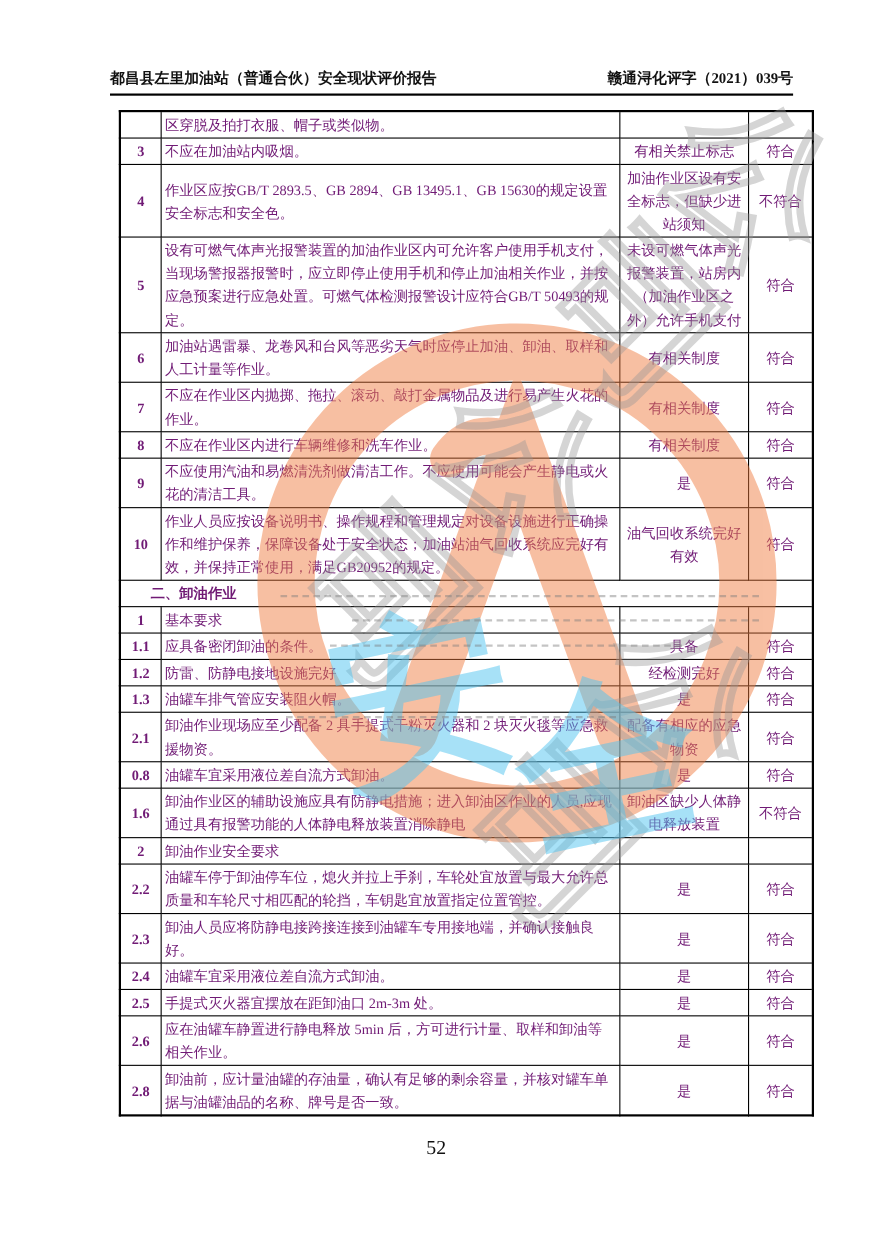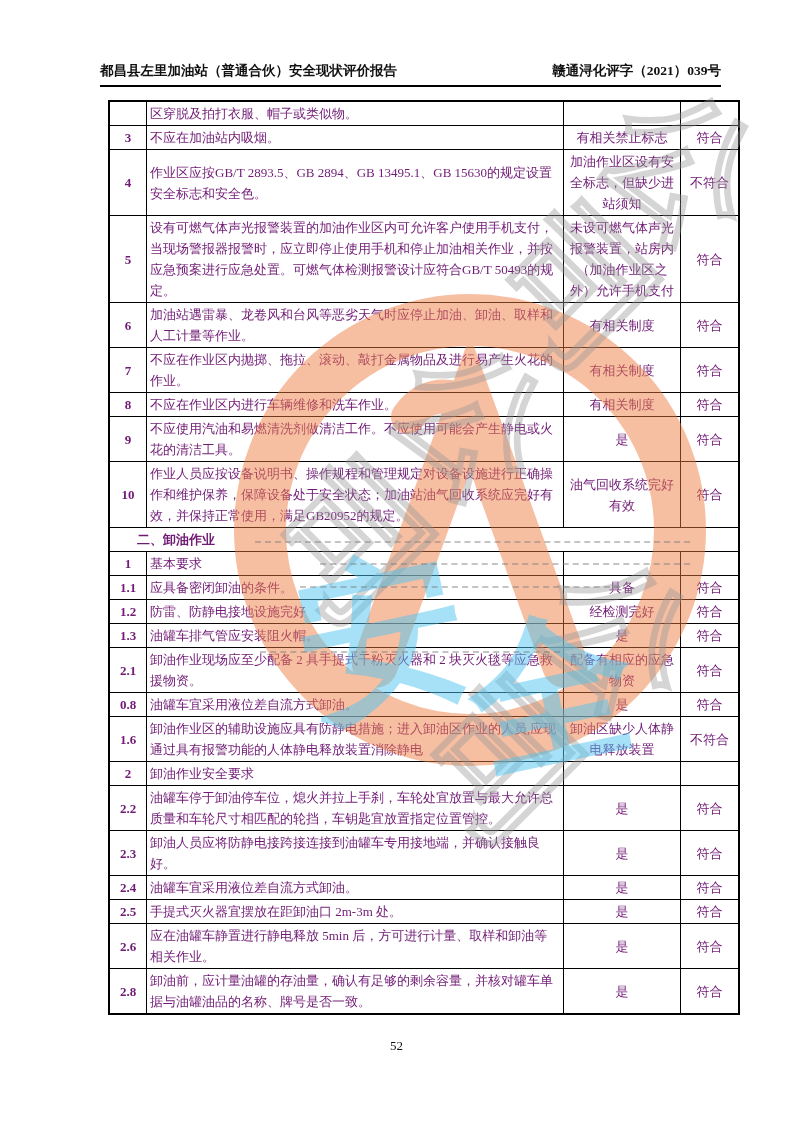--- a/index.html
+++ b/index.html
@@ -35,21 +35,21 @@
   }
   .doc-table { border:2px solid #000; }
   td.c-no     { width:30px;  text-align:center; font-weight:bold; }
   td.c-content{ width:410px; text-align:left; }
   td.c-remark { width:110px; text-align:center; }
   td.c-result { width:51px;  text-align:center; }
   td.sec      { text-align:left; font-weight:bold;padding-left:27px; }
   
   .page-footer {
     position:absolute; bottom:68px; left:0; right:0;
-    text-align:center; font-size:13px; color:#111;
+    text-align:center; font-size:18px; color:#111;
   }
   
   .watermark { position:absolute; inset:0; pointer-events:none; z-index:5; }
   .wm-logo { position:absolute; left:225px; top:285px; opacity:.48; }
   .wm-glyph {
     position:absolute;
     font-weight:bold;
     color:transparent;
     -webkit-text-stroke:2px rgba(150,150,150,.40);
     font-size:150px; line-height:1;

